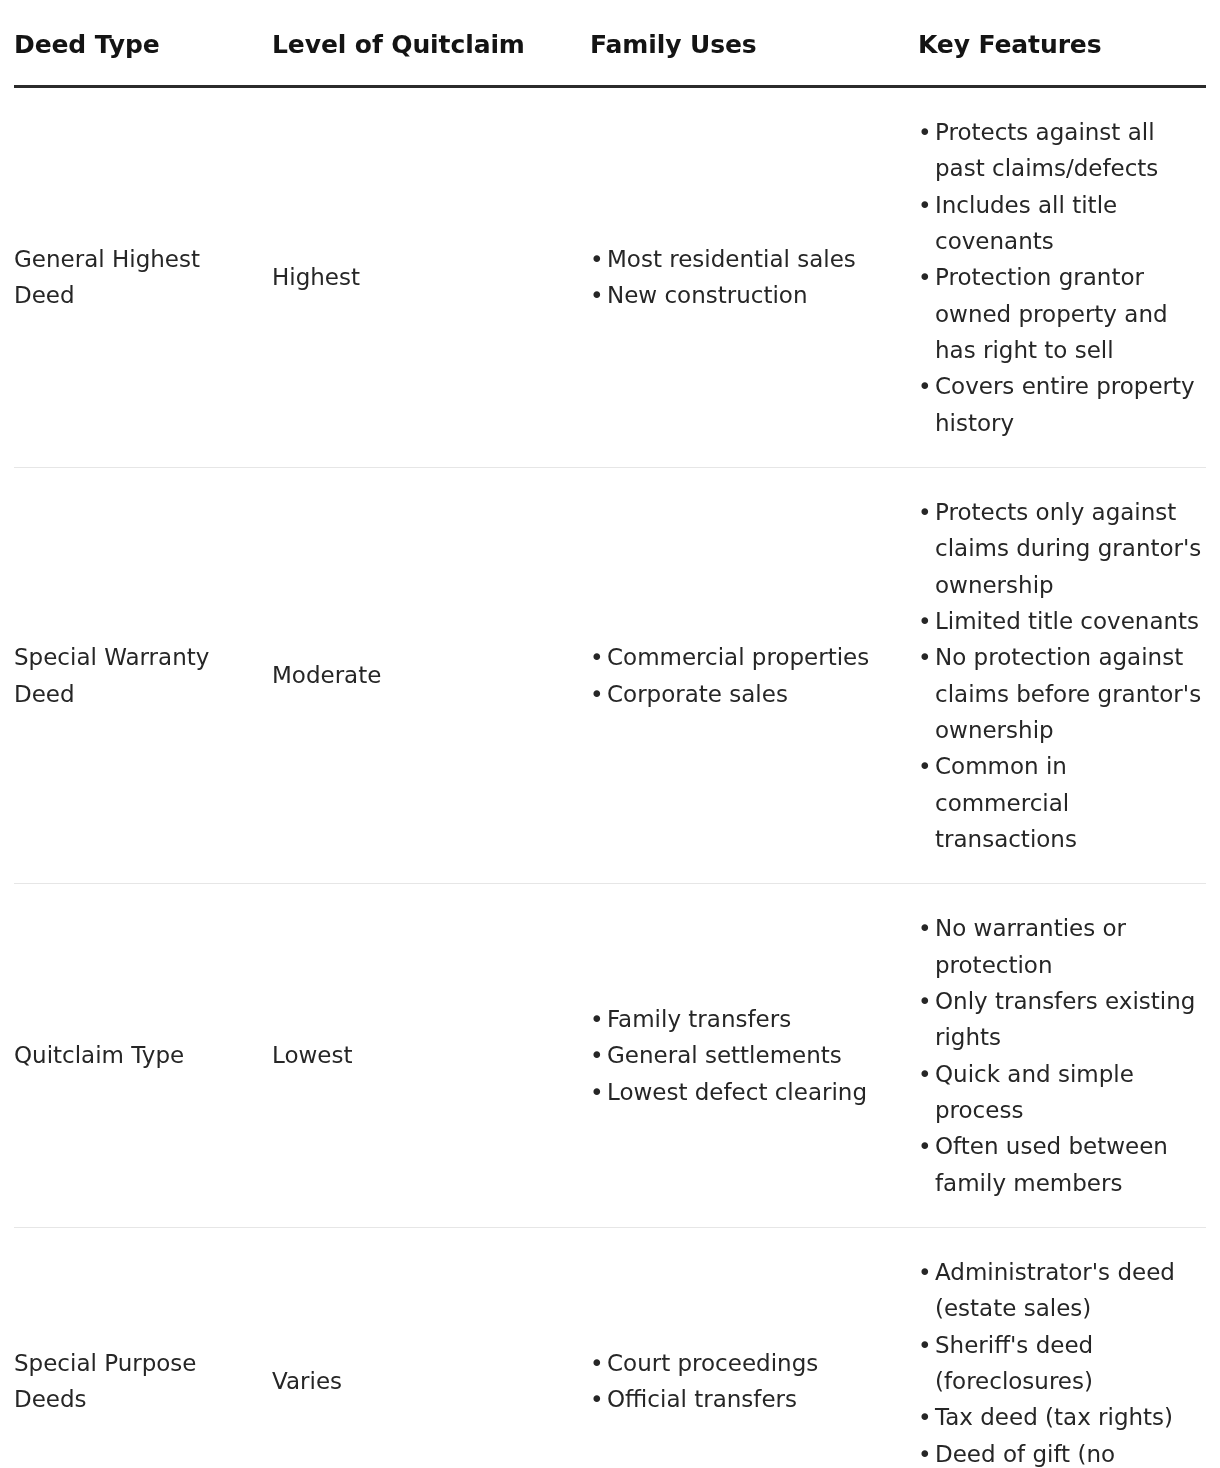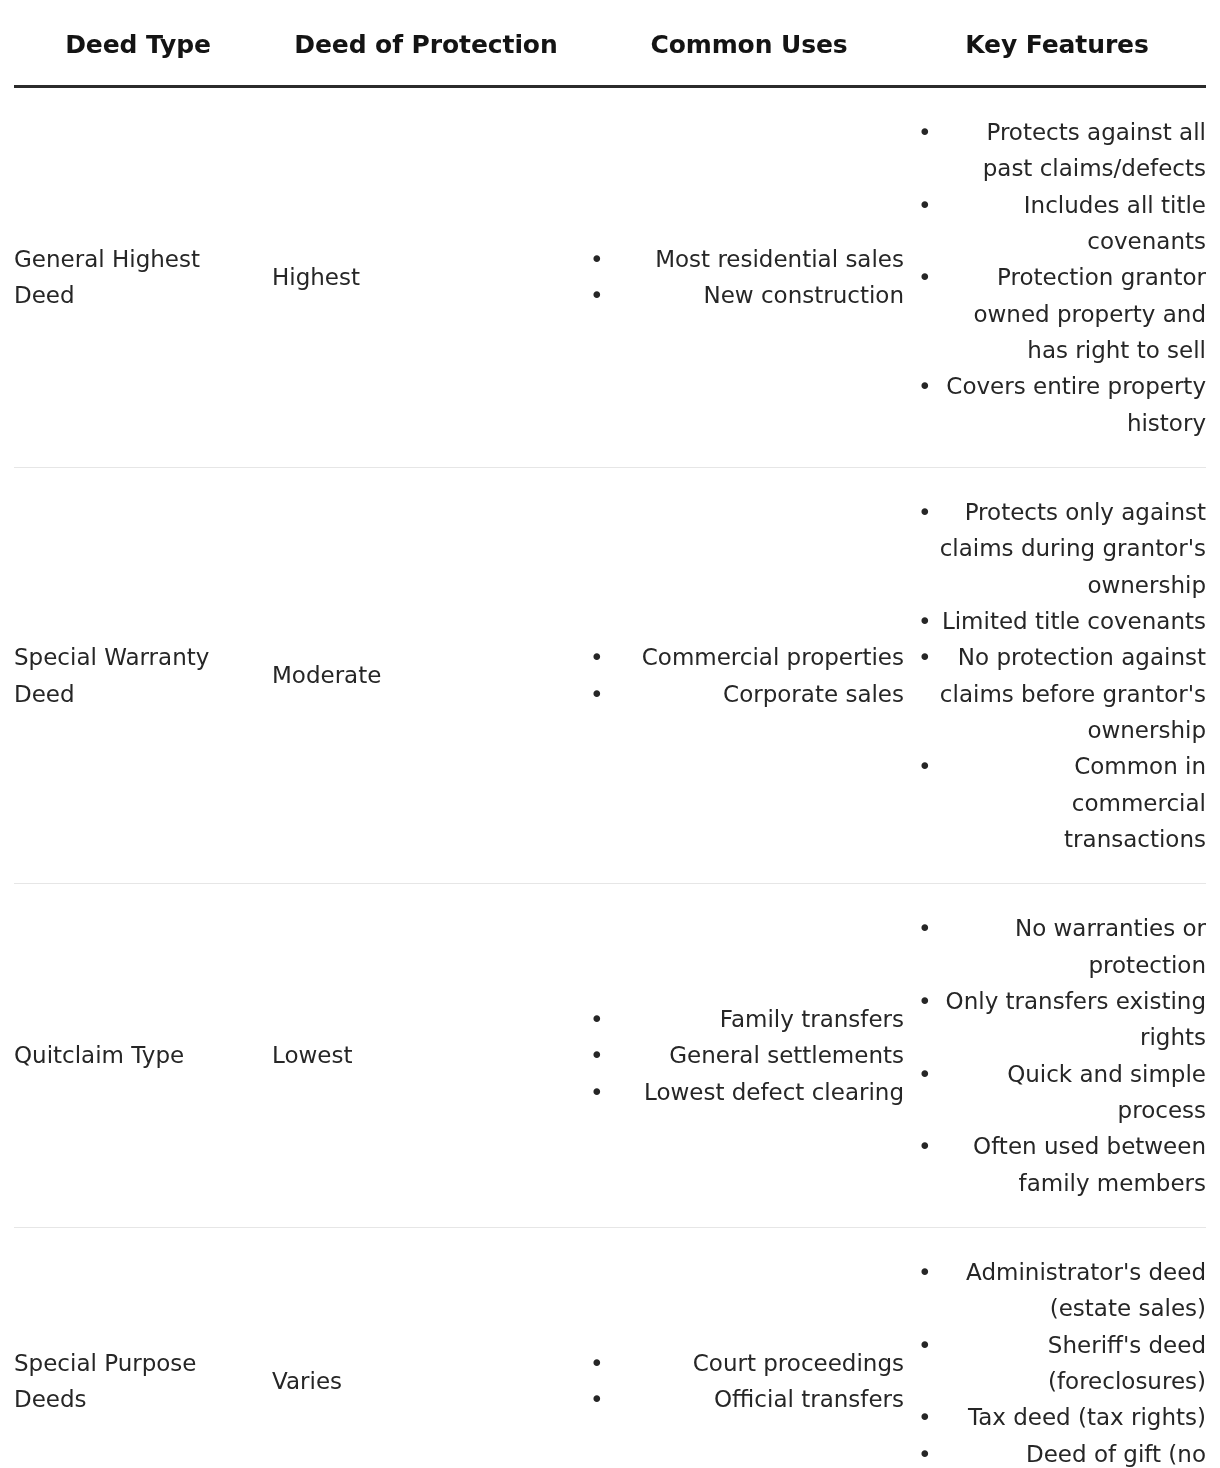--- a/index.html
+++ b/index.html
@@ -23,21 +23,21 @@
     border-collapse: collapse;
     width: 1192px;
     table-layout: fixed;
   }
   table.deed-table col.c0 { width: 258px; }
   table.deed-table col.c1 { width: 318px; }
   table.deed-table col.c2 { width: 328px; }
   table.deed-table col.c3 { width: 288px; }
 
   thead th {
-    text-align: center;
+    text-align: left;
     font-size: 25px;
     font-weight: bold;
     color: #141414;
     padding: 0 10px 26px 0;
     vertical-align: bottom;
     letter-spacing: -0.1px;
     margin-top: 30px;
   }
   thead tr {
     border-bottom: 3px solid #2b2b2b;
@@ -63,21 +63,20 @@
     padding-right: 0;
   }
   .bullet-list {
     margin: 0;
     padding: 0;
     list-style: none;
   }
   .bullet-list li {
     position: relative;
     padding-left: 17px;
-    text-align: right;
   }
   .bullet-list li::before {
     content: "•";
     position: absolute;
     left: 0;
     top: 0;
   }
 </style>
 </head>
 <body>
@@ -86,22 +85,22 @@
   <table class="deed-table">
     <colgroup>
       <col class="c0">
         <col class="c1">
         <col class="c2">
         <col class="c3">
     </colgroup>
     <thead>
       <tr>
         <th>Deed Type</th>
-        <th>Deed of Protection</th>
-        <th>Common Uses</th>
+        <th>Level of Quitclaim</th>
+        <th>Family Uses</th>
         <th>Key Features</th>
       </tr>
     </thead>
     <tbody>
       <tr>
         <td class="col-type">General Highest Deed</td>
         <td>Highest</td>
         <td>
           <ul class="bullet-list">
             <li>Most residential sales</li>

